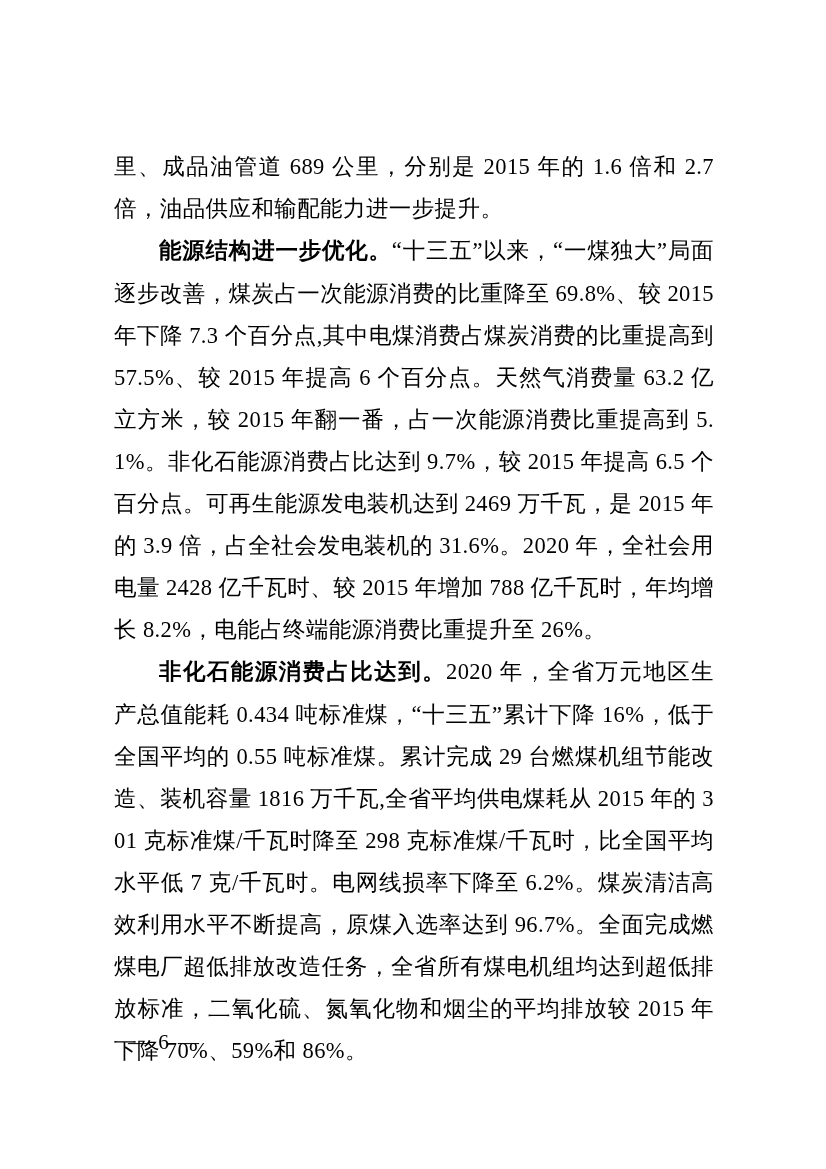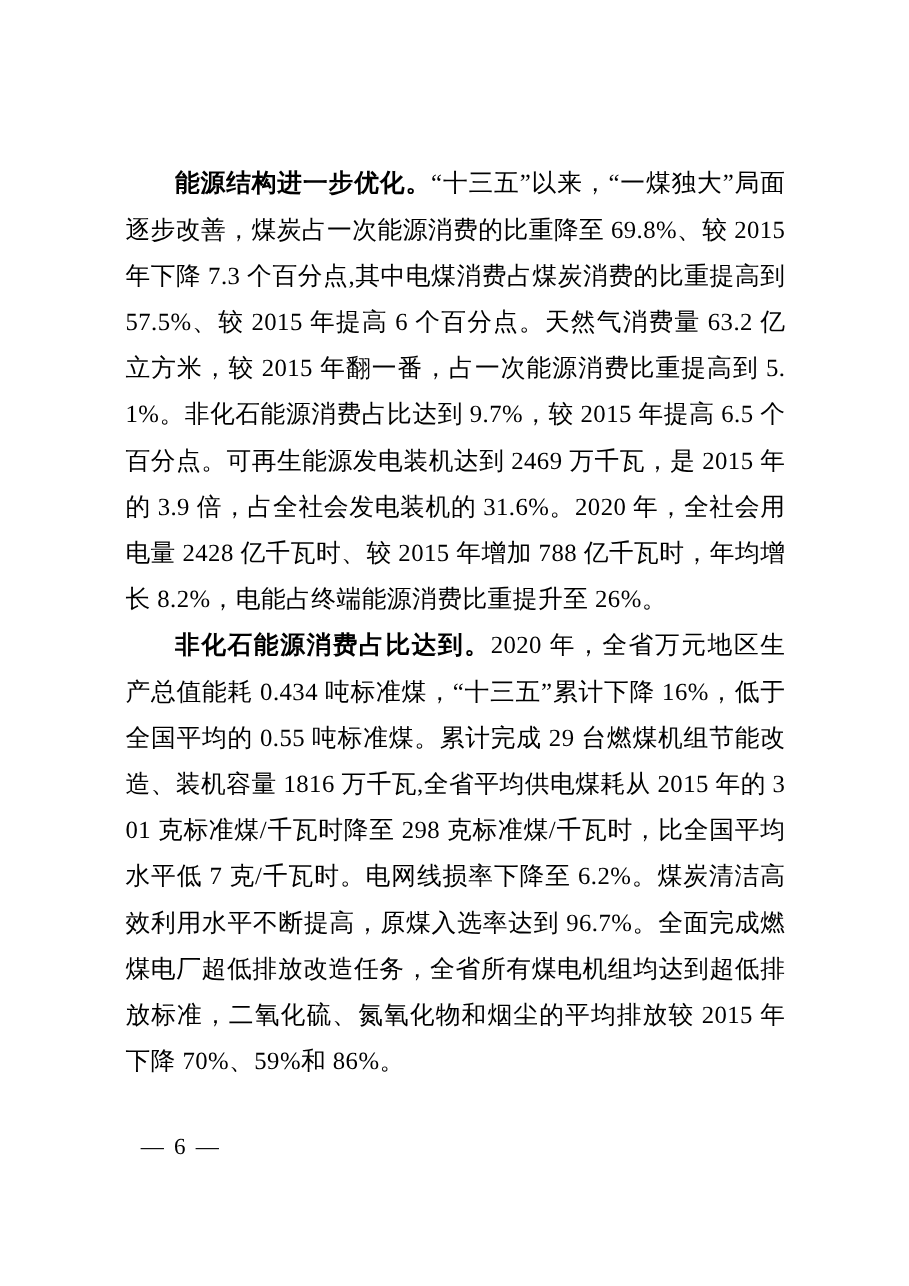--- a/index.html
+++ b/index.html
@@ -27,38 +27,39 @@
     line-height: 42px;
     text-align: justify;
     letter-spacing: 0.4px;
     word-break: break-all;
   }
   .para.indent {
     text-indent: 2em;
   }
   .lead {
     font-weight: bold;
-    font-family: Liberation Serif, serif;
+    font-family: Liberation Mono, monospace;
   }
   .page-footer {
     position: absolute;
     left: 128px;
     top: 1030px;
     font-size: 21px;
     letter-spacing: 2px;
     font-family: "Liberation Serif", "DejaVu Serif", serif;
     color: #000000;
   }
 </style>
 </head>
 <body>
 
 <div class="page">
   <div class="doc-body">
 
+    <p class="para"><span>里、成品油管道 689 公里，分别是 2015 年的 1.6 倍和 2.7 倍，油品供应和输配能力进一步提升。</span></p>
 
     <p class="para indent"><span class="lead">能源结构进一步优化。</span><span>“十三五”以来，“一煤独大”局面逐步改善，煤炭占一次能源消费的比重降至 69.8%、较 2015 年下降 7.3 个百分点,其中电煤消费占煤炭消费的比重提高到 57.5%、较 2015 年提高 6 个百分点。天然气消费量 63.2 亿立方米，较 2015 年翻一番，占一次能源消费比重提高到 5.1%。非化石能源消费占比达到 9.7%，较 2015 年提高 6.5 个百分点。可再生能源发电装机达到 2469 万千瓦，是 2015 年的 3.9 倍，占全社会发电装机的 31.6%。2020 年，全社会用电量 2428 亿千瓦时、较 2015 年增加 788 亿千瓦时，年均增长 8.2%，电能占终端能源消费比重提升至 26%。</span></p>
 
     <p class="para indent"><span class="lead">非化石能源消费占比达到。</span><span>2020 年，全省万元地区生产总值能耗 0.434 吨标准煤，“十三五”累计下降 16%，低于全国平均的 0.55 吨标准煤。累计完成 29 台燃煤机组节能改造、装机容量 1816 万千瓦,全省平均供电煤耗从 2015 年的 301 克标准煤/千瓦时降至 298 克标准煤/千瓦时，比全国平均水平低 7 克/千瓦时。电网线损率下降至 6.2%。煤炭清洁高效利用水平不断提高，原煤入选率达到 96.7%。全面完成燃煤电厂超低排放改造任务，全省所有煤电机组均达到超低排放标准，二氧化硫、氮氧化物和烟尘的平均排放较 2015 年下降 70%、59%和 86%。</span></p>
 
   </div>
 
   <div class="page-footer">— 6 —</div>
 </div>
 

